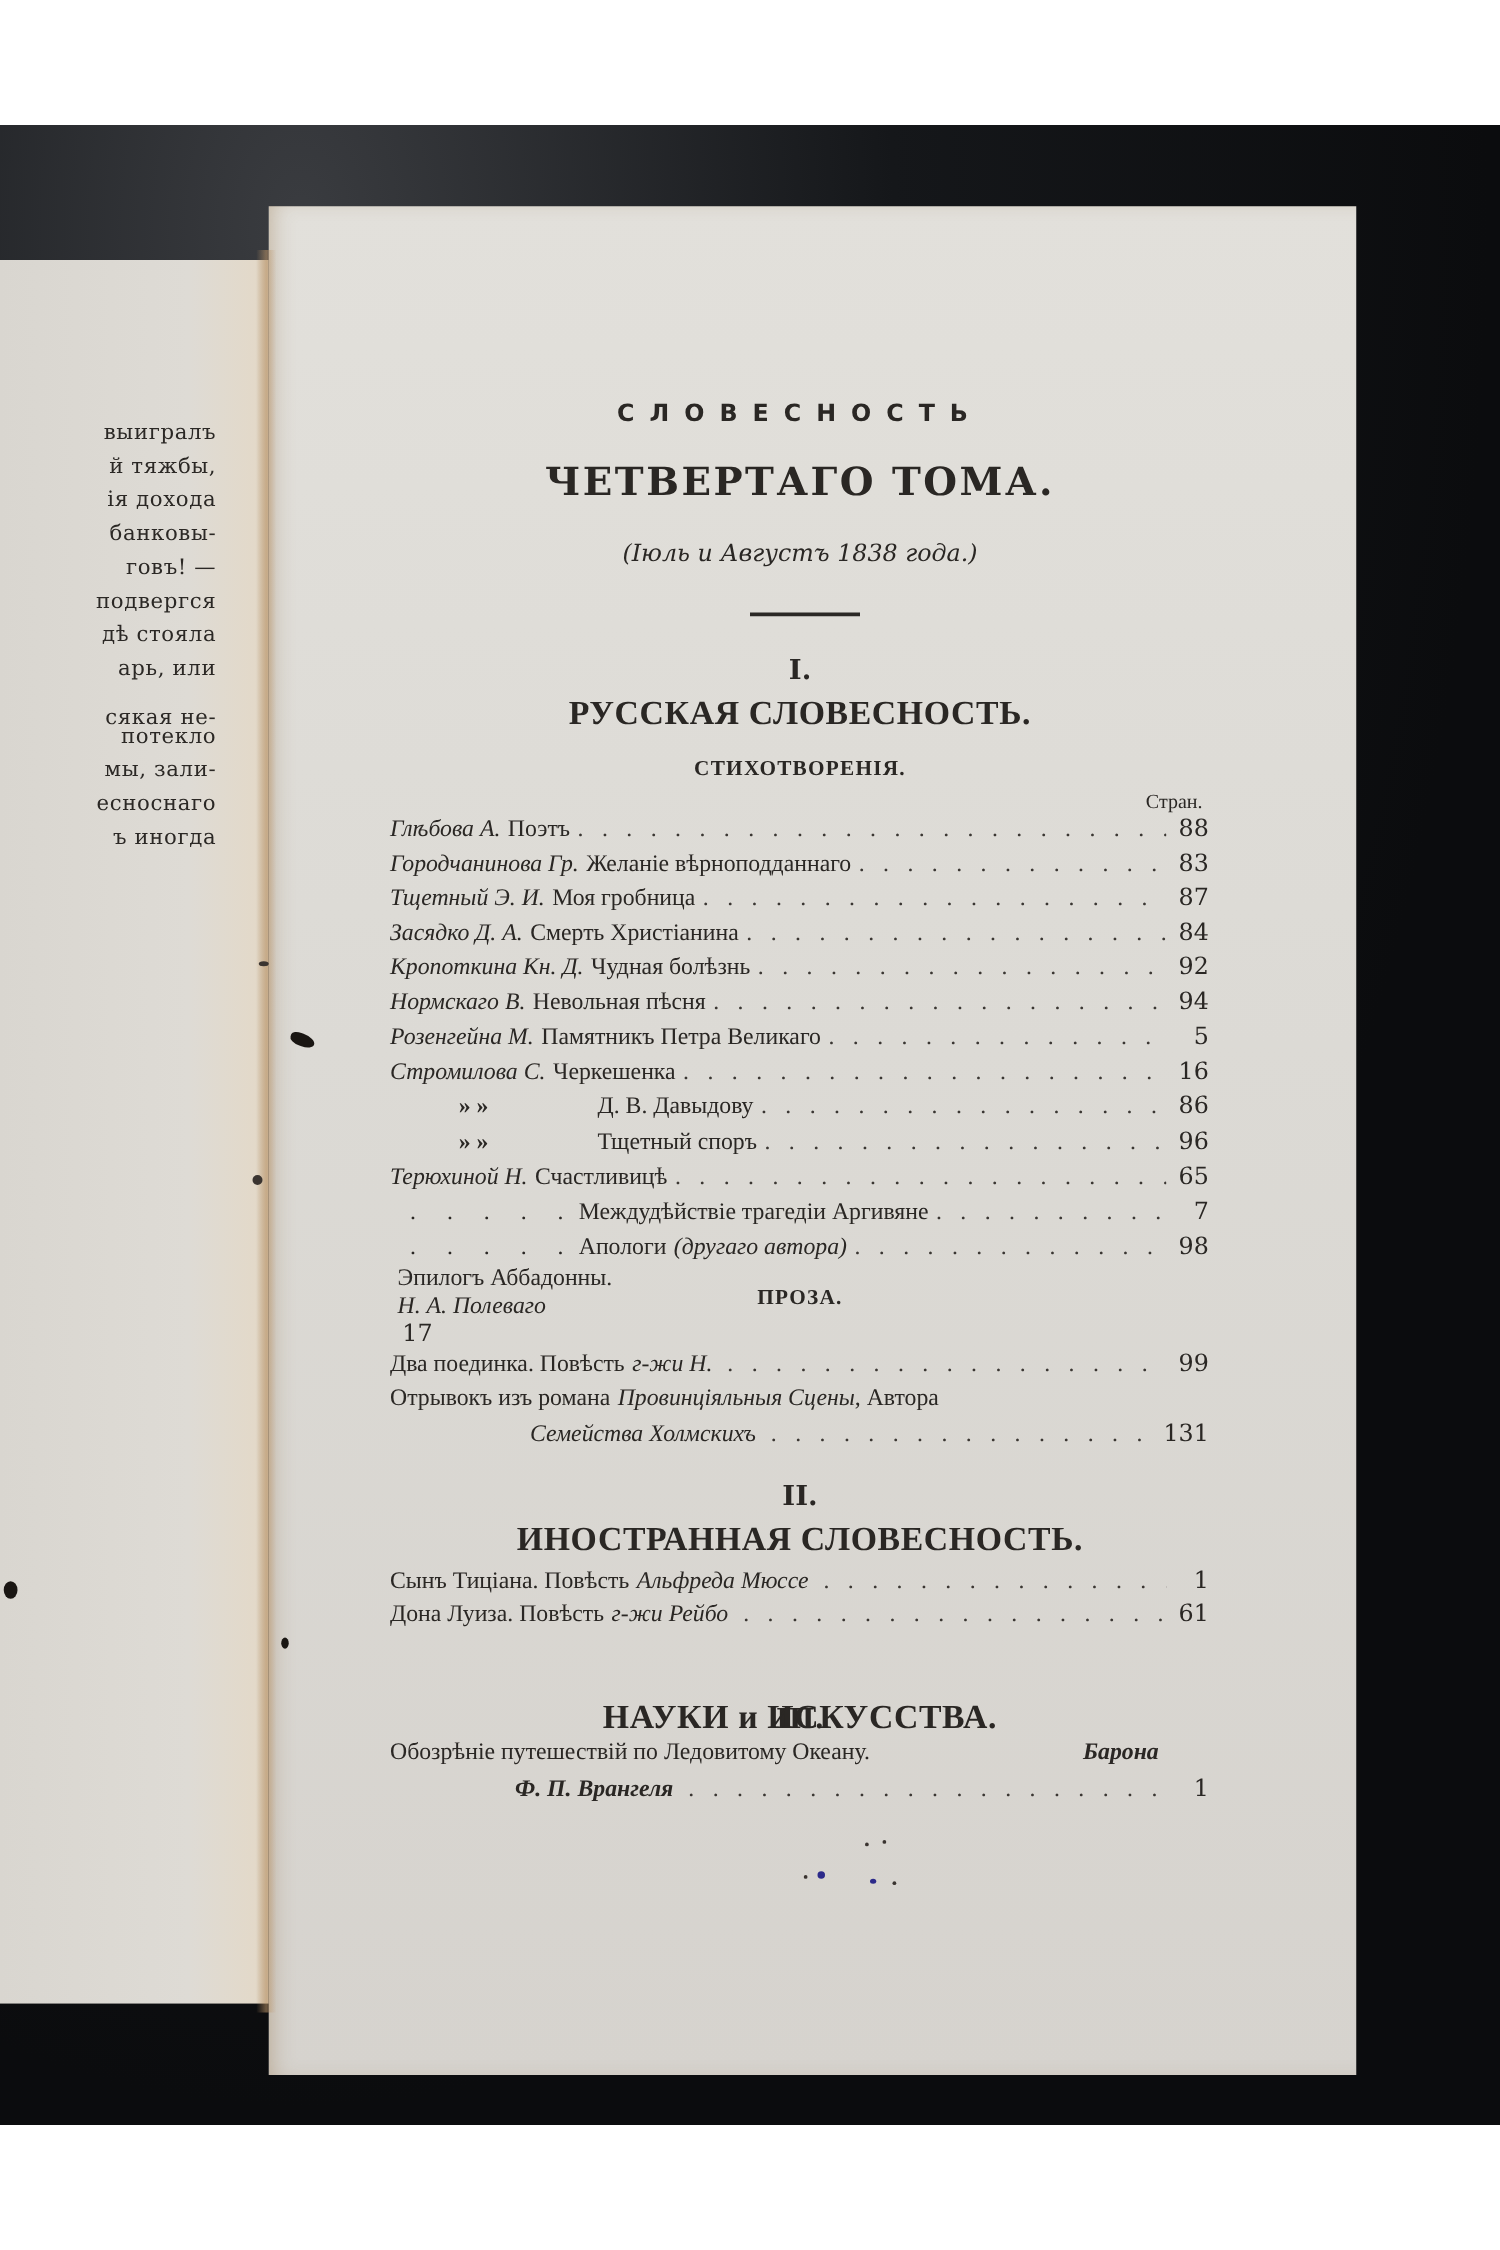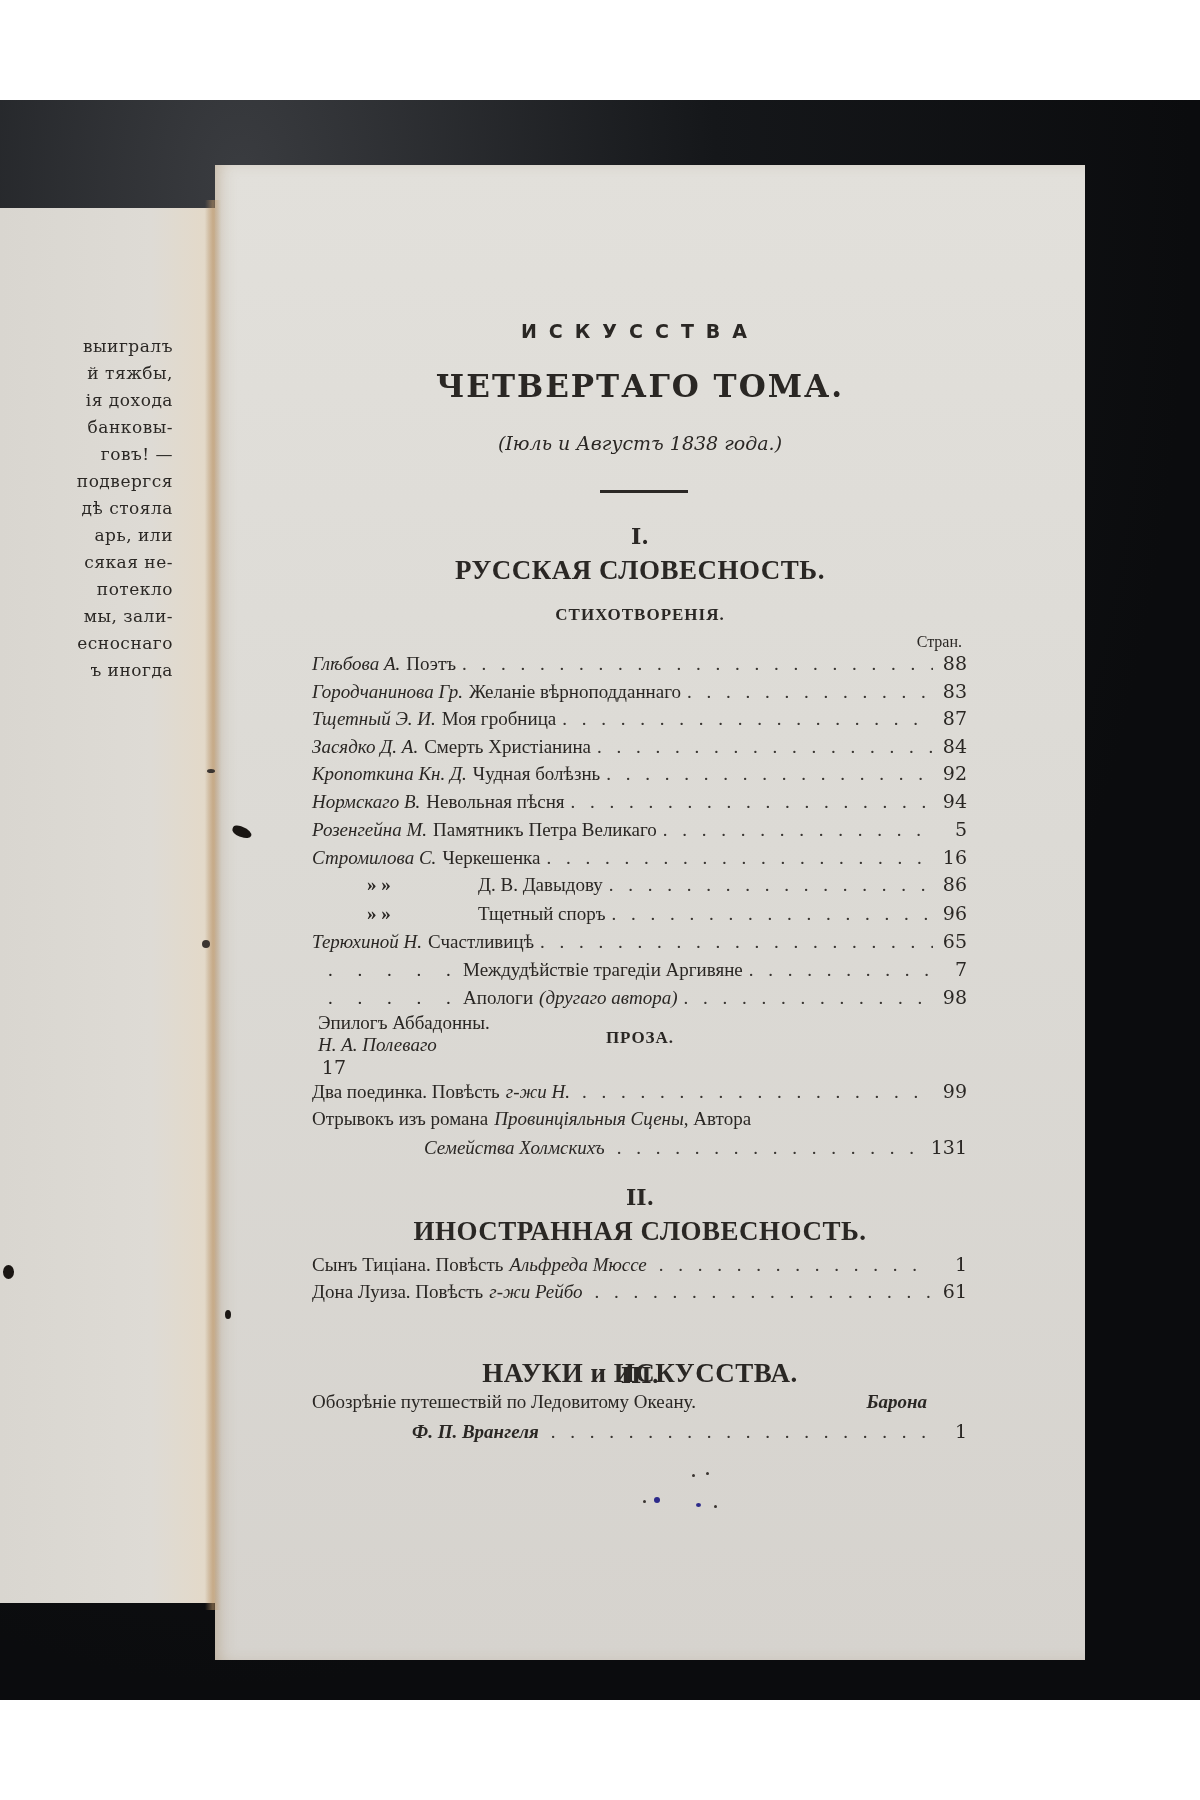--- a/index.html
+++ b/index.html
@@ -49,31 +49,31 @@
 
 <div class="left-page">
   <div class="lp-line" style="top:130px; right:42px;">выигралъ</div>
   <div class="lp-line" style="top:157px; right:42px;">й тяжбы,</div>
   <div class="lp-line" style="top:184px; right:42px;">ія дохода</div>
   <div class="lp-line" style="top:211px; right:42px;">банковы-</div>
   <div class="lp-line" style="top:238px; right:42px;">говъ! —</div>
   <div class="lp-line" style="top:265px; right:42px;">подвергся</div>
   <div class="lp-line" style="top:292px; right:42px;">дѣ стояла</div>
   <div class="lp-line" style="top:319px; right:42px;">арь, или</div>
-  <div class="lp-line" style="top:346px; right:42px;text-align:center;">сякая не-</div>
+  <div class="lp-line" style="top:358px; right:42px;text-align:center;">сякая не-</div>
   <div class="lp-line" style="top:373px; right:42px;">потекло</div>
   <div class="lp-line" style="top:400px; right:42px;">мы, зали-</div>
   <div class="lp-line" style="top:427px; right:42px;text-align:right;">есноснаго</div>
   <div class="lp-line" style="top:454px; right:42px;">ъ иногда</div>
 </div>
 
 <div class="right-page"></div>
 <div class="gutter"></div>
 
-<div class="abs center title1" style="top:320px;">ИСКУССТВА</div>
+<div class="abs center title1" style="top:320px;">СЛОВЕСНОСТЬ</div>
 <div class="abs center title2" style="top:368px;">ЧЕТВЕРТАГО ТОМА.</div>
 <div class="abs center subtitle" style="top:432px;">(Іюль и Августъ 1838 года.)</div>
 <div class="rule"></div>
 
 <div class="abs center roman" style="top:523px;">I.</div>
 <div class="abs center section" style="top:555px;">РУССКАЯ СЛОВЕСНОСТЬ.</div>
 <div class="abs center subsection" style="top:605px;">СТИХОТВОРЕНІЯ.</div>
 <div class="col-header" style="top:633px;">Стран.</div>
 
 <div class="row" style="top:652px;">

